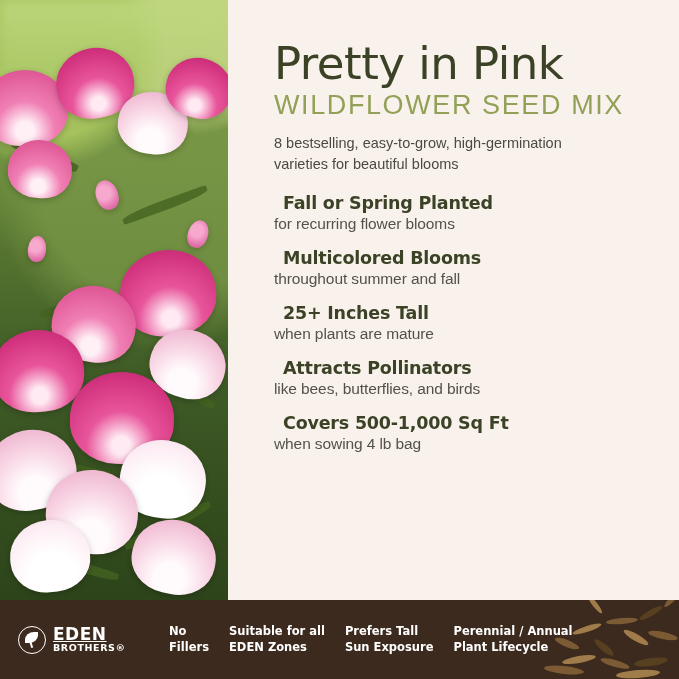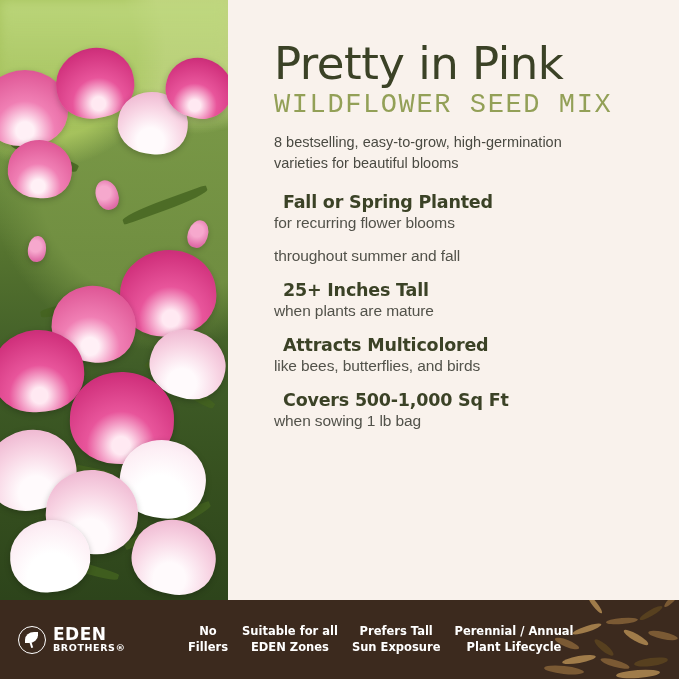--- a/index.html
+++ b/index.html
@@ -77,21 +77,21 @@
   .title {
     font-family: "DejaVu Sans", sans-serif;
     font-weight: normal;
     font-size: 45px;
     line-height: 1.06;
     color: #3b4226;
     letter-spacing: -0.5px;
     margin: 10px 0 2px 0;
   }
   .subtitle {
-    font-family: Liberation Mono, monospace;
+    font-family: Liberation Sans, sans-serif;
     font-size: 27px;
     font-weight: 400;
     letter-spacing: 1.6px;
     color: #93a057;
     margin: 0 0 12px 0;
   }
   .lede {
     font-size: 14.5px;
     line-height: 1.45;
     color: #4a4a42;
@@ -163,34 +163,34 @@
     background: #ffffff;
     transform: rotate(-18deg);
   }
   .logo-text { line-height: 1.02; }
   .logo-eden {
     font-family: "DejaVu Sans", sans-serif;
     font-weight: bold;
     font-size: 17px;
     color: #ffffff;
     letter-spacing: .5px;
+    text-decoration: underline;
   }
   .logo-brothers {
     font-family: "DejaVu Sans", sans-serif;
     font-weight: bold;
     font-size: 9.5px;
     color: #ffffff;
     letter-spacing: .6px;
   }
   .fbadges {
     display: flex;
     align-items: center;
-    gap: 14px;
-    margin-left: 40px;
-    text-align: center;
+    gap: 20px;
+    margin-left: 21px;
   }
   .fbadge {
     color: #ffffff;
     font-family: "DejaVu Sans", sans-serif;
     font-size: 11.5px;
     font-weight: bold;
     line-height: 1.35;
     white-space: nowrap;
   }
   .seed-pile {
@@ -252,33 +252,34 @@
   <div class="content">
     <div class="title">Pretty in Pink</div>
     <div class="subtitle">WILDFLOWER SEED MIX</div>
     <div class="lede">8 bestselling, easy-to-grow, high-germination varieties for beautiful blooms</div>
 
     <div class="feature">
       <div class="feature-title">Fall or Spring Planted</div>
       <div class="feature-sub">for recurring flower blooms</div>
     </div>
     <div class="feature">
+      <div class="feature-title">Multicolored Blooms</div>
       <div class="feature-sub">throughout summer and fall</div>
     </div>
     <div class="feature">
       <div class="feature-title">25+ Inches Tall</div>
       <div class="feature-sub">when plants are mature</div>
     </div>
     <div class="feature">
-      <div class="feature-title">Attracts Multicolored</div>
+      <div class="feature-title">Attracts Pollinators</div>
       <div class="feature-sub">like bees, butterflies, and birds</div>
     </div>
     <div class="feature">
       <div class="feature-title">Covers 500-1,000 Sq Ft</div>
-      <div class="feature-sub">when sowing 1 lb bag</div>
+      <div class="feature-sub">when sowing 4 lb bag</div>
     </div>
   </div>
 
   <div class="footer">
     <div class="footer-inner">
       <div class="logo">
         <div class="logo-mark"></div>
         <div class="logo-text">
           <div class="logo-eden">EDEN</div>
           <div class="logo-brothers">BROTHERS®</div>

